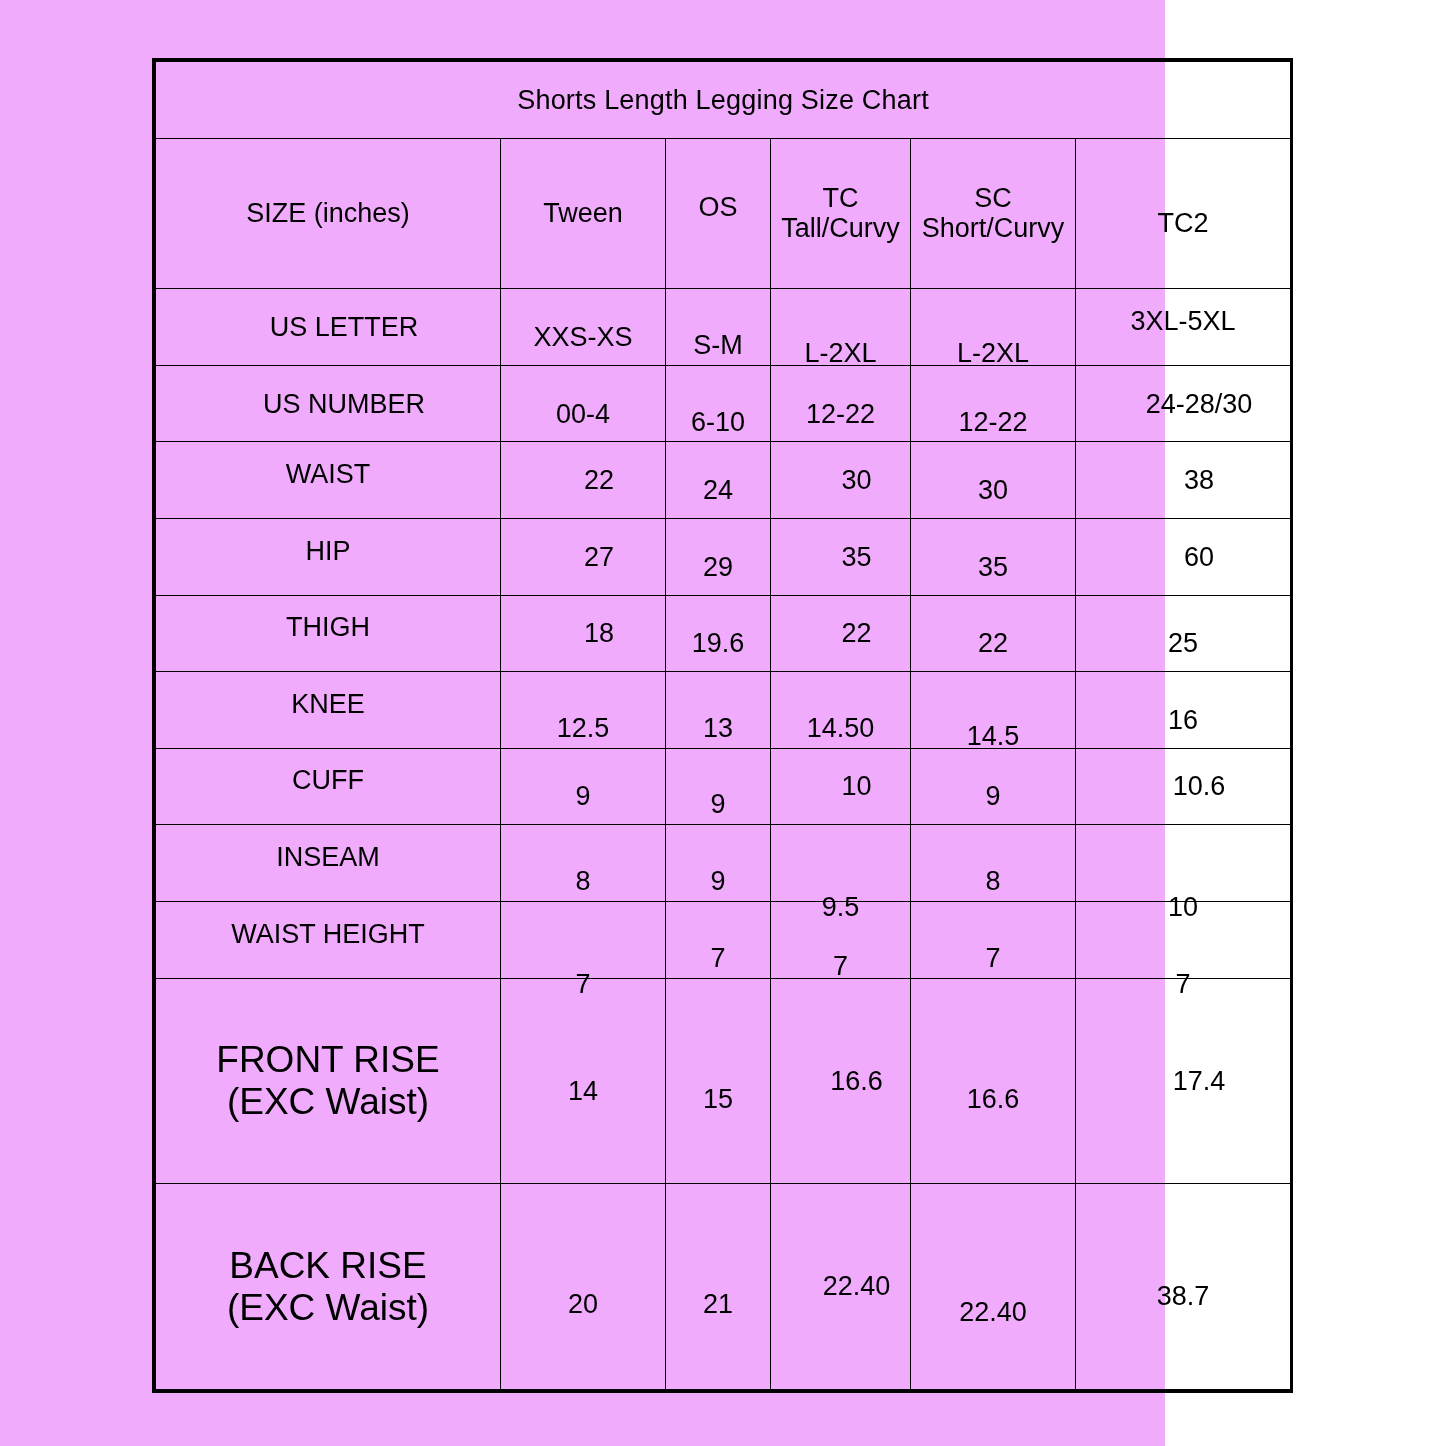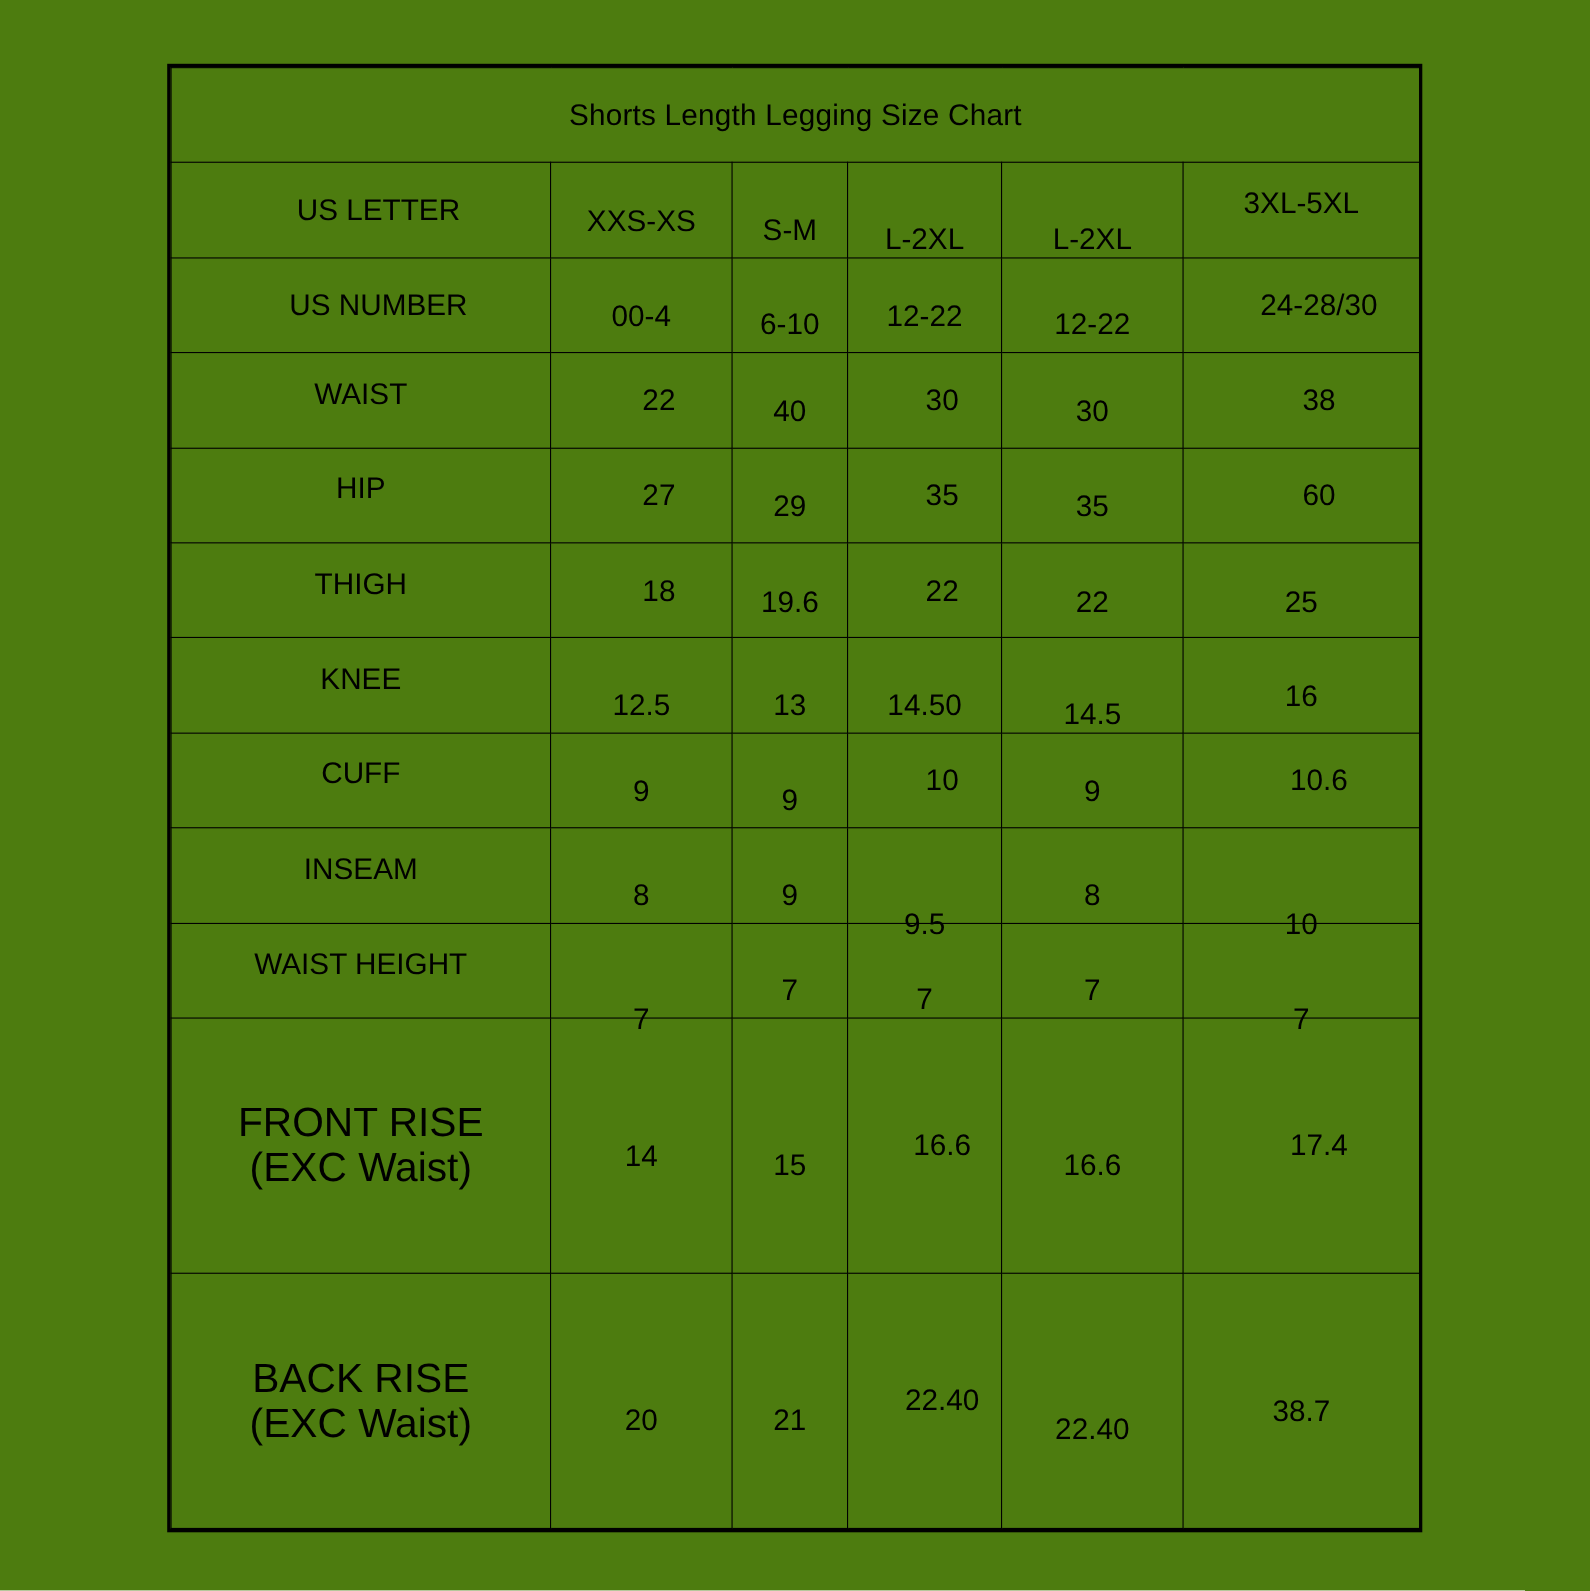--- a/index.html
+++ b/index.html
@@ -6,23 +6,23 @@
     margin: 0;
     padding: 0;
     background: #ffffff;
     width: 1445px;
     height: 1446px;
     font-family: "Liberation Sans", sans-serif;
     color: #000000;
   }
   #sheet {
     position: relative;
-    width: 1445px;
+    width: 1165px;
     height: 1446px;
-    background: #4d7c0f;
+    background: #f0abfc;
   }
   .chart-frame {
     position: absolute;
     left: 152px;
     top: 58px;
     width: 1141px;
     height: 1335px;
     border: 3px solid #000000;
     box-sizing: border-box;
   }
@@ -88,20 +88,42 @@
         <col class="c-tween">
         <col class="c-os">
         <col class="c-tc">
         <col class="c-sc">
         <col class="c-tc2">
       </colgroup>
       <tbody>
         <tr>
           <td class="title-cell" colspan="6">Shorts Length Legging Size Chart</td>
         </tr>
+        <tr class="row-head">
+          <td>
+              <span class="cellbox">SIZE (inches)</span>
+            </td>
+          <td>
+              <span class="cellbox">Tween</span>
+            </td>
+          <td>
+              <span class="cellbox v-e">OS</span>
+            </td>
+          <td class="hdr-two-line">
+            <span class="cellbox">TC</span>
+            <span class="cellbox">Tall/Curvy</span>
+          </td>
+          <td class="hdr-two-line">
+            <span class="cellbox">SC</span>
+            <span class="cellbox">Short/Curvy</span>
+          </td>
+          <td>
+              <span class="cellbox v-b">TC2</span>
+            </td>
+        </tr>
 
         <tr>
           <td class="lbl">
               <span class="cellbox v-a">US LETTER</span>
             </td>
           <td>
               <span class="cellbox v-b">XXS-XS</span>
             </td>
           <td>
               <span class="cellbox v-c">S-M</span>
@@ -139,21 +161,21 @@
         </tr>
 
         <tr>
           <td class="lbl">
               <span class="cellbox v-e">WAIST</span>
             </td>
           <td>
               <span class="cellbox v-a">22</span>
             </td>
           <td>
-              <span class="cellbox v-b">40</span>
+              <span class="cellbox v-b">24</span>
             </td>
           <td>
               <span class="cellbox v-a">30</span>
             </td>
           <td>
               <span class="cellbox v-b">30</span>
             </td>
           <td>
               <span class="cellbox v-a">38</span>
             </td>

